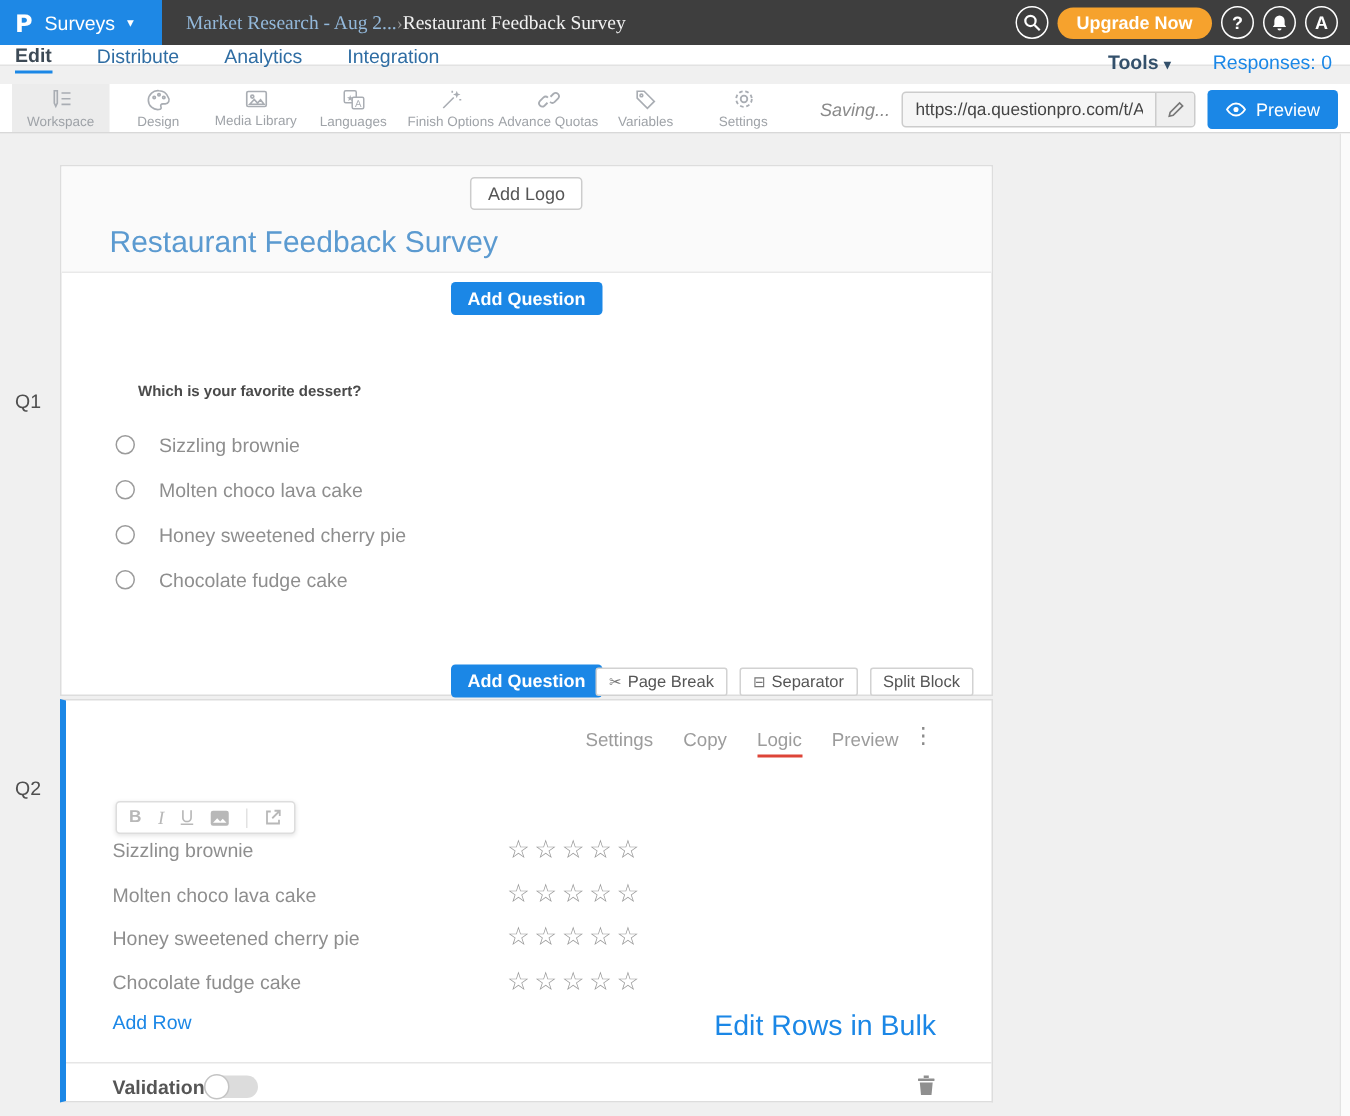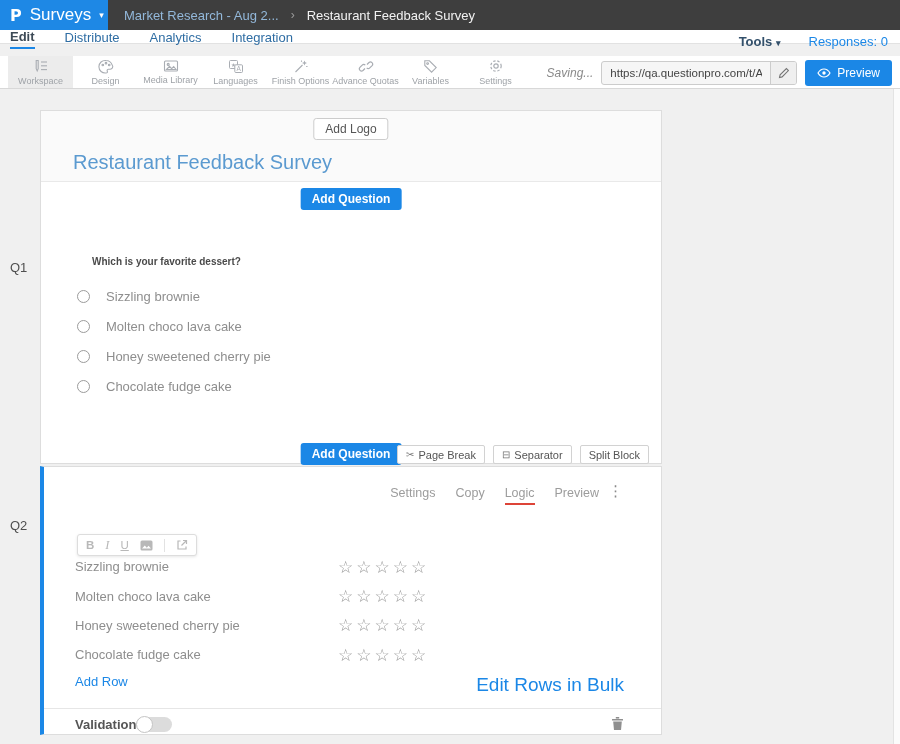--- a/index.html
+++ b/index.html
@@ -3,23 +3,23 @@
 <meta charset="utf-8">
 <style>
   *{margin:0;padding:0;box-sizing:border-box;}
   html,body{width:900px;height:744px;overflow:hidden;background:#f0f0f0;font-family:"Liberation Sans",sans-serif;}
   .icon{display:inline-flex;align-items:center;justify-content:center;line-height:1;}
 
   
   .topbar{position:absolute;top:0;left:0;width:900px;height:30px;background:#3e3e3e;display:flex;align-items:center;}
   .brand{width:108px;height:30px;background:#1e88e5;color:#fff;display:flex;align-items:center;gap:8px;padding:0 10px;cursor:pointer;}
   .logo-p{font-weight:bold;font-size:16px;font-family:"DejaVu Sans",sans-serif;}
-  .surveys-label{font-size:17px;}
+  .surveys-label{font-size:13px;}
   .caret{font-size:9px;}
-  .breadcrumb{margin-left:16px;display:flex;align-items:center;gap:12px;font-size:13px;}
+  .breadcrumb{margin-left:16px;display:flex;align-items:center;font-size:13px;font-family:Liberation Serif, serif;}
   .bc-folder{color:#93b8da;cursor:pointer;}
   .bc-sep{color:#9a9a9a;font-size:12px;}
   .bc-survey{color:#f2f2f2;}
   .topbar-actions{position:absolute;right:8px;top:0;height:30px;display:flex;align-items:center;gap:6px;}
   .circle-btn{width:22px;height:22px;border:1.6px solid #fff;border-radius:50%;color:#fff;display:flex;align-items:center;justify-content:center;font-size:12px;font-weight:bold;background:transparent;cursor:pointer;}
   .upgrade{height:21px;padding:0 13px;border-radius:11px;background:#f6a22d;color:#fff;font-weight:bold;font-size:12px;border:none;display:flex;align-items:center;cursor:pointer;}
 
   
   .tabbar{position:absolute;top:30px;left:0;width:900px;height:14px;background:#fff;border-bottom:1px solid #e2e2e2;display:flex;align-items:center;padding:0 10px;}
   .nav-tab{margin-right:30px;font-size:13px;color:#2f6da3;cursor:pointer;padding:4px 0 3px 0;}
@@ -101,20 +101,41 @@
   <div class="brand">
     <span class="logo-p">P</span>
     <span class="surveys-label">Surveys</span>
     <span class="caret">▾</span>
   </div>
   <nav class="breadcrumb">
     <span class="bc-folder">Market Research - Aug 2...</span>
     <span class="bc-sep">›</span>
     <span class="bc-survey">Restaurant Feedback Survey</span>
   </nav>
+  <div class="topbar-actions">
+    <button class="circle-btn">
+        <span class="icon" id="search-icon-slot">
+          <svg width="12" height="12" viewBox="0 0 14 14" fill="none" stroke="currentColor" stroke-width="1.7">
+            <circle cx="5.8" cy="5.8" r="4"></circle>
+            <line x1="8.9" y1="8.9" x2="13" y2="13"></line>
+          </svg>
+        </span>
+      </button>
+    <button class="upgrade">Upgrade Now</button>
+    <button class="circle-btn">?</button>
+    <button class="circle-btn">
+        <span class="icon" id="bell-icon-slot">
+          <svg width="12" height="13" viewBox="0 0 14 14" fill="currentColor">
+            <path d="M7 1a4 4 0 0 0-4 4v3.2L1.8 10h10.4L11 8.2V5a4 4 0 0 0-4-4z"></path>
+            <path d="M5.4 11a1.6 1.6 0 0 0 3.2 0z"></path>
+          </svg>
+        </span>
+      </button>
+    <button class="circle-btn">A</button>
+  </div>
 </header>
 
 <nav class="tabbar" id="nav-tabs">
     <span class="nav-tab active">Edit</span>
     <span class="nav-tab">Distribute</span>
     <span class="nav-tab">Analytics</span>
     <span class="nav-tab">Integration</span>
   </nav>
 <div class="tab-right">
   <span class="tools"><span>Tools</span> <span class="caret">▾</span></span>

